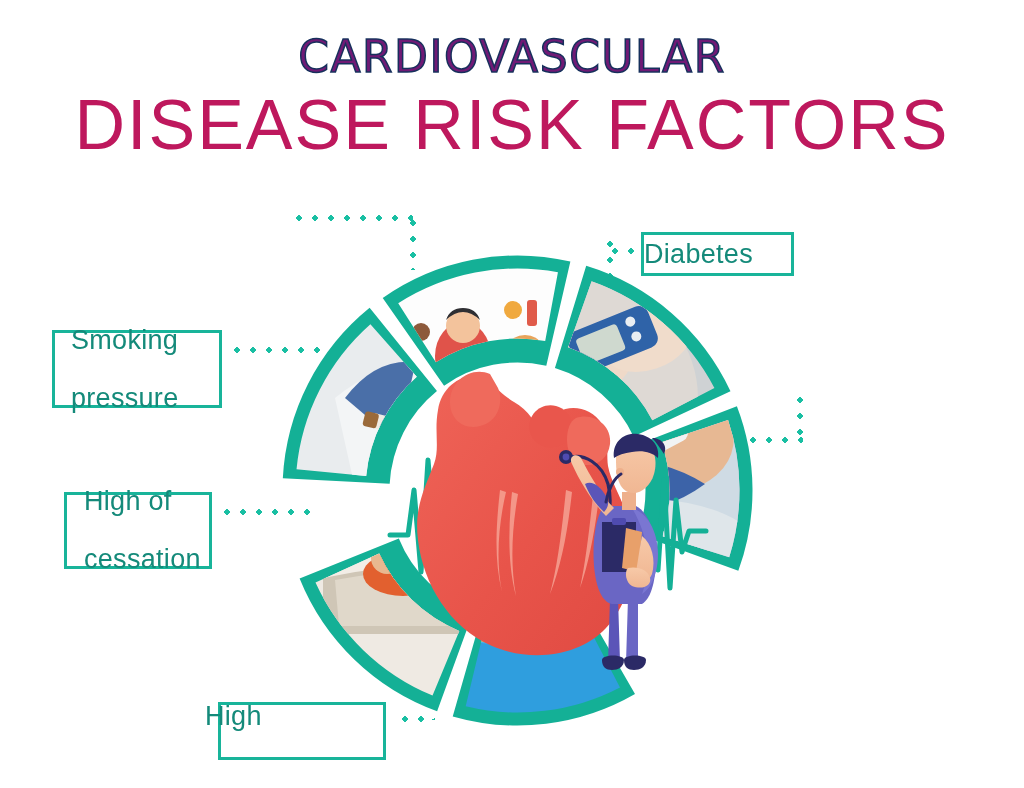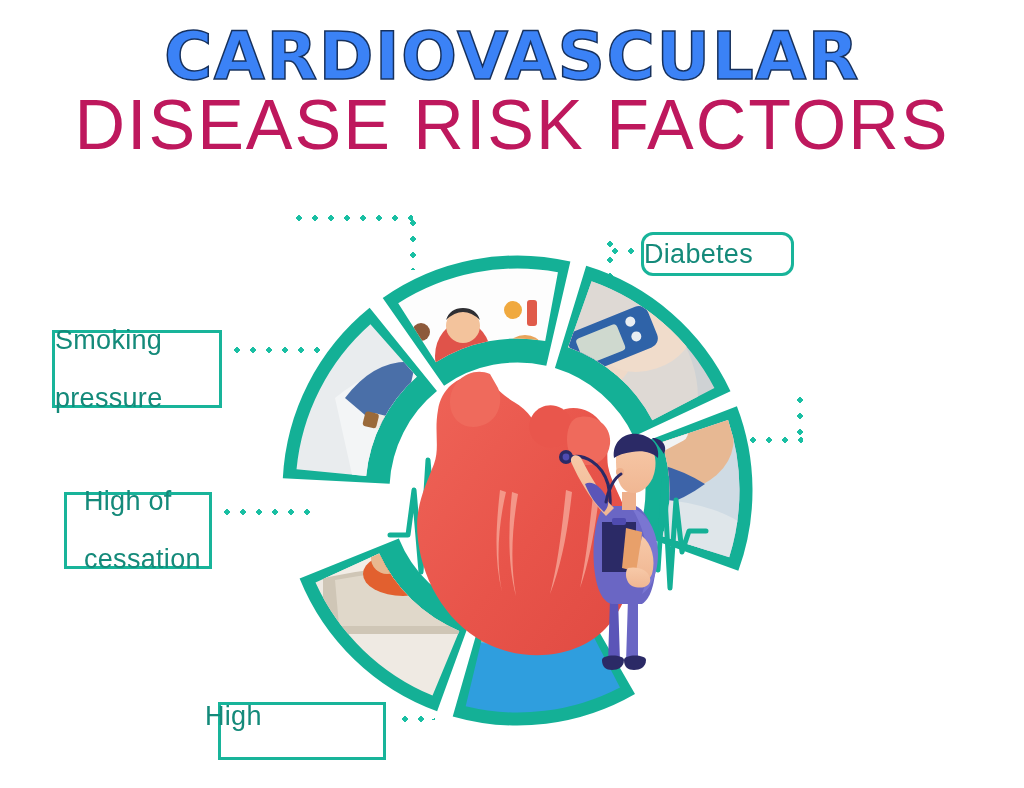--- a/index.html
+++ b/index.html
@@ -8,22 +8,22 @@
     background:#ffffff;
     font-family:"Liberation Sans", sans-serif;
     overflow:hidden;
     position:relative;
   }
   #stage{position:absolute;left:0;top:0;width:1024px;height:788px;}
 
   
   .title-wrap{position:absolute;left:0;top:22px;width:1024px;text-align:center;}
   .title-main{
-    font-size:66px;line-height:70px;font-weight:bold;
-    letter-spacing:1.5px;color:#3b82f6;
+    font-size:44px;line-height:70px;font-weight:normal;
+    letter-spacing:1.5px;color:#701a75;
     font-family:"DejaVu Sans", sans-serif;
     -webkit-text-stroke:1.5px #16305c;
   }
   .title-sub{
     font-size:70px;line-height:58px;font-weight:normal;
     letter-spacing:2px;color:#be185d;
     font-family:"Liberation Sans", sans-serif;
     margin-top:4px;
   }
 
@@ -37,25 +37,25 @@
     font-weight:500;
     letter-spacing:0.3px;
     box-sizing:border-box;
     display:flex;
     align-items:center;
     background:transparent;
   }
   .label-box span{display:block;width:100%;}
 
   #label-obesity{left:131px;top:196px;width:153px;height:44px;justify-content:center;}
-  #label-smoking{left:52px;top:330px;width:170px;height:78px;}
+  #label-smoking{left:52px;top:330px;width:170px;height:78px;padding-left:16px;}
   #label-lack{left:64px;top:492px;width:148px;height:77px;padding-left:17px;}
   #label-cholesterol{left:218px;top:702px;width:168px;height:58px;}
   #label-cholesterol span{position:relative;left:-8px;text-align:left;}
-  #label-diabetes{left:641px;top:232px;width:153px;height:44px;justify-content:center;border-radius:12px;}
+  #label-diabetes{left:641px;top:232px;width:153px;height:44px;justify-content:center;}
   #label-bp{left:800px;top:364px;width:200px;height:72px;padding-left:12px;}
 
   
   .dots-h, .dots-v{position:absolute;}
   .dots-h{height:6px;
     background-image:radial-gradient(circle, #19bfa3 2.6px, transparent 2.8px);
     background-size:16px 6px;background-repeat:repeat-x;background-position:left center;}
   .dots-v{width:6px;
     background-image:radial-gradient(circle, #19bfa3 2.6px, transparent 2.8px);
     background-size:6px 16px;background-repeat:repeat-y;background-position:center top;}

